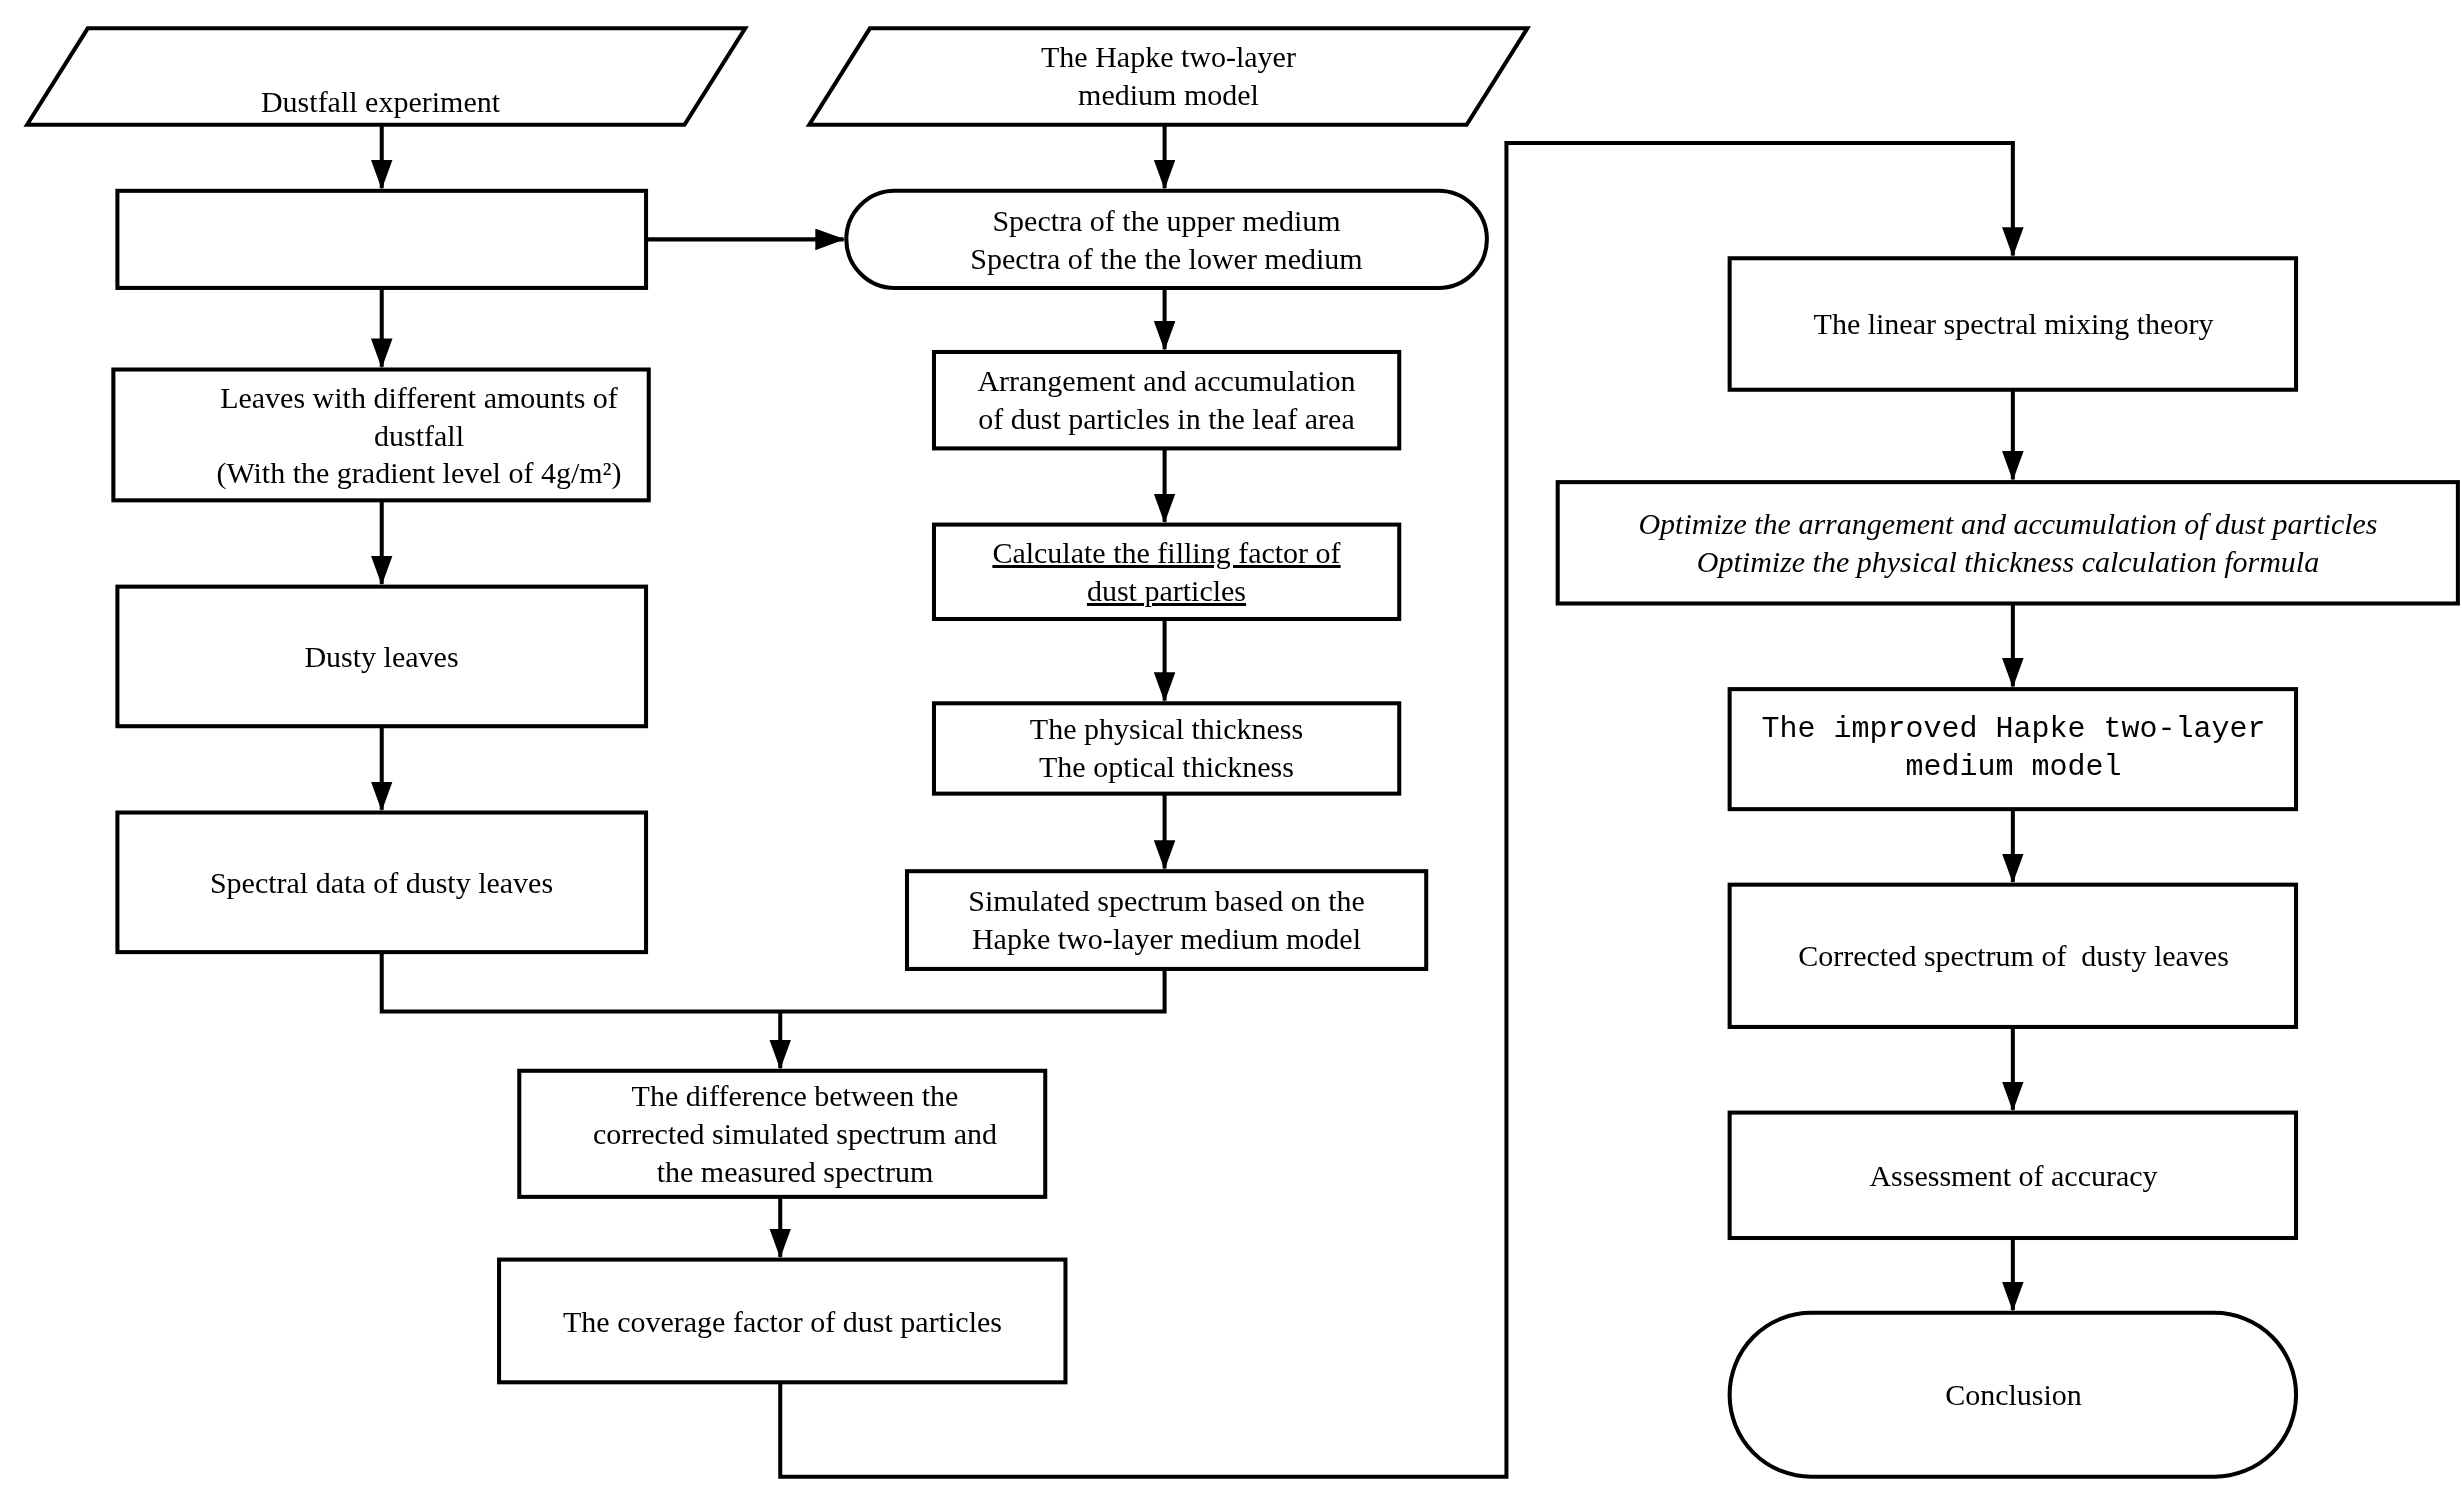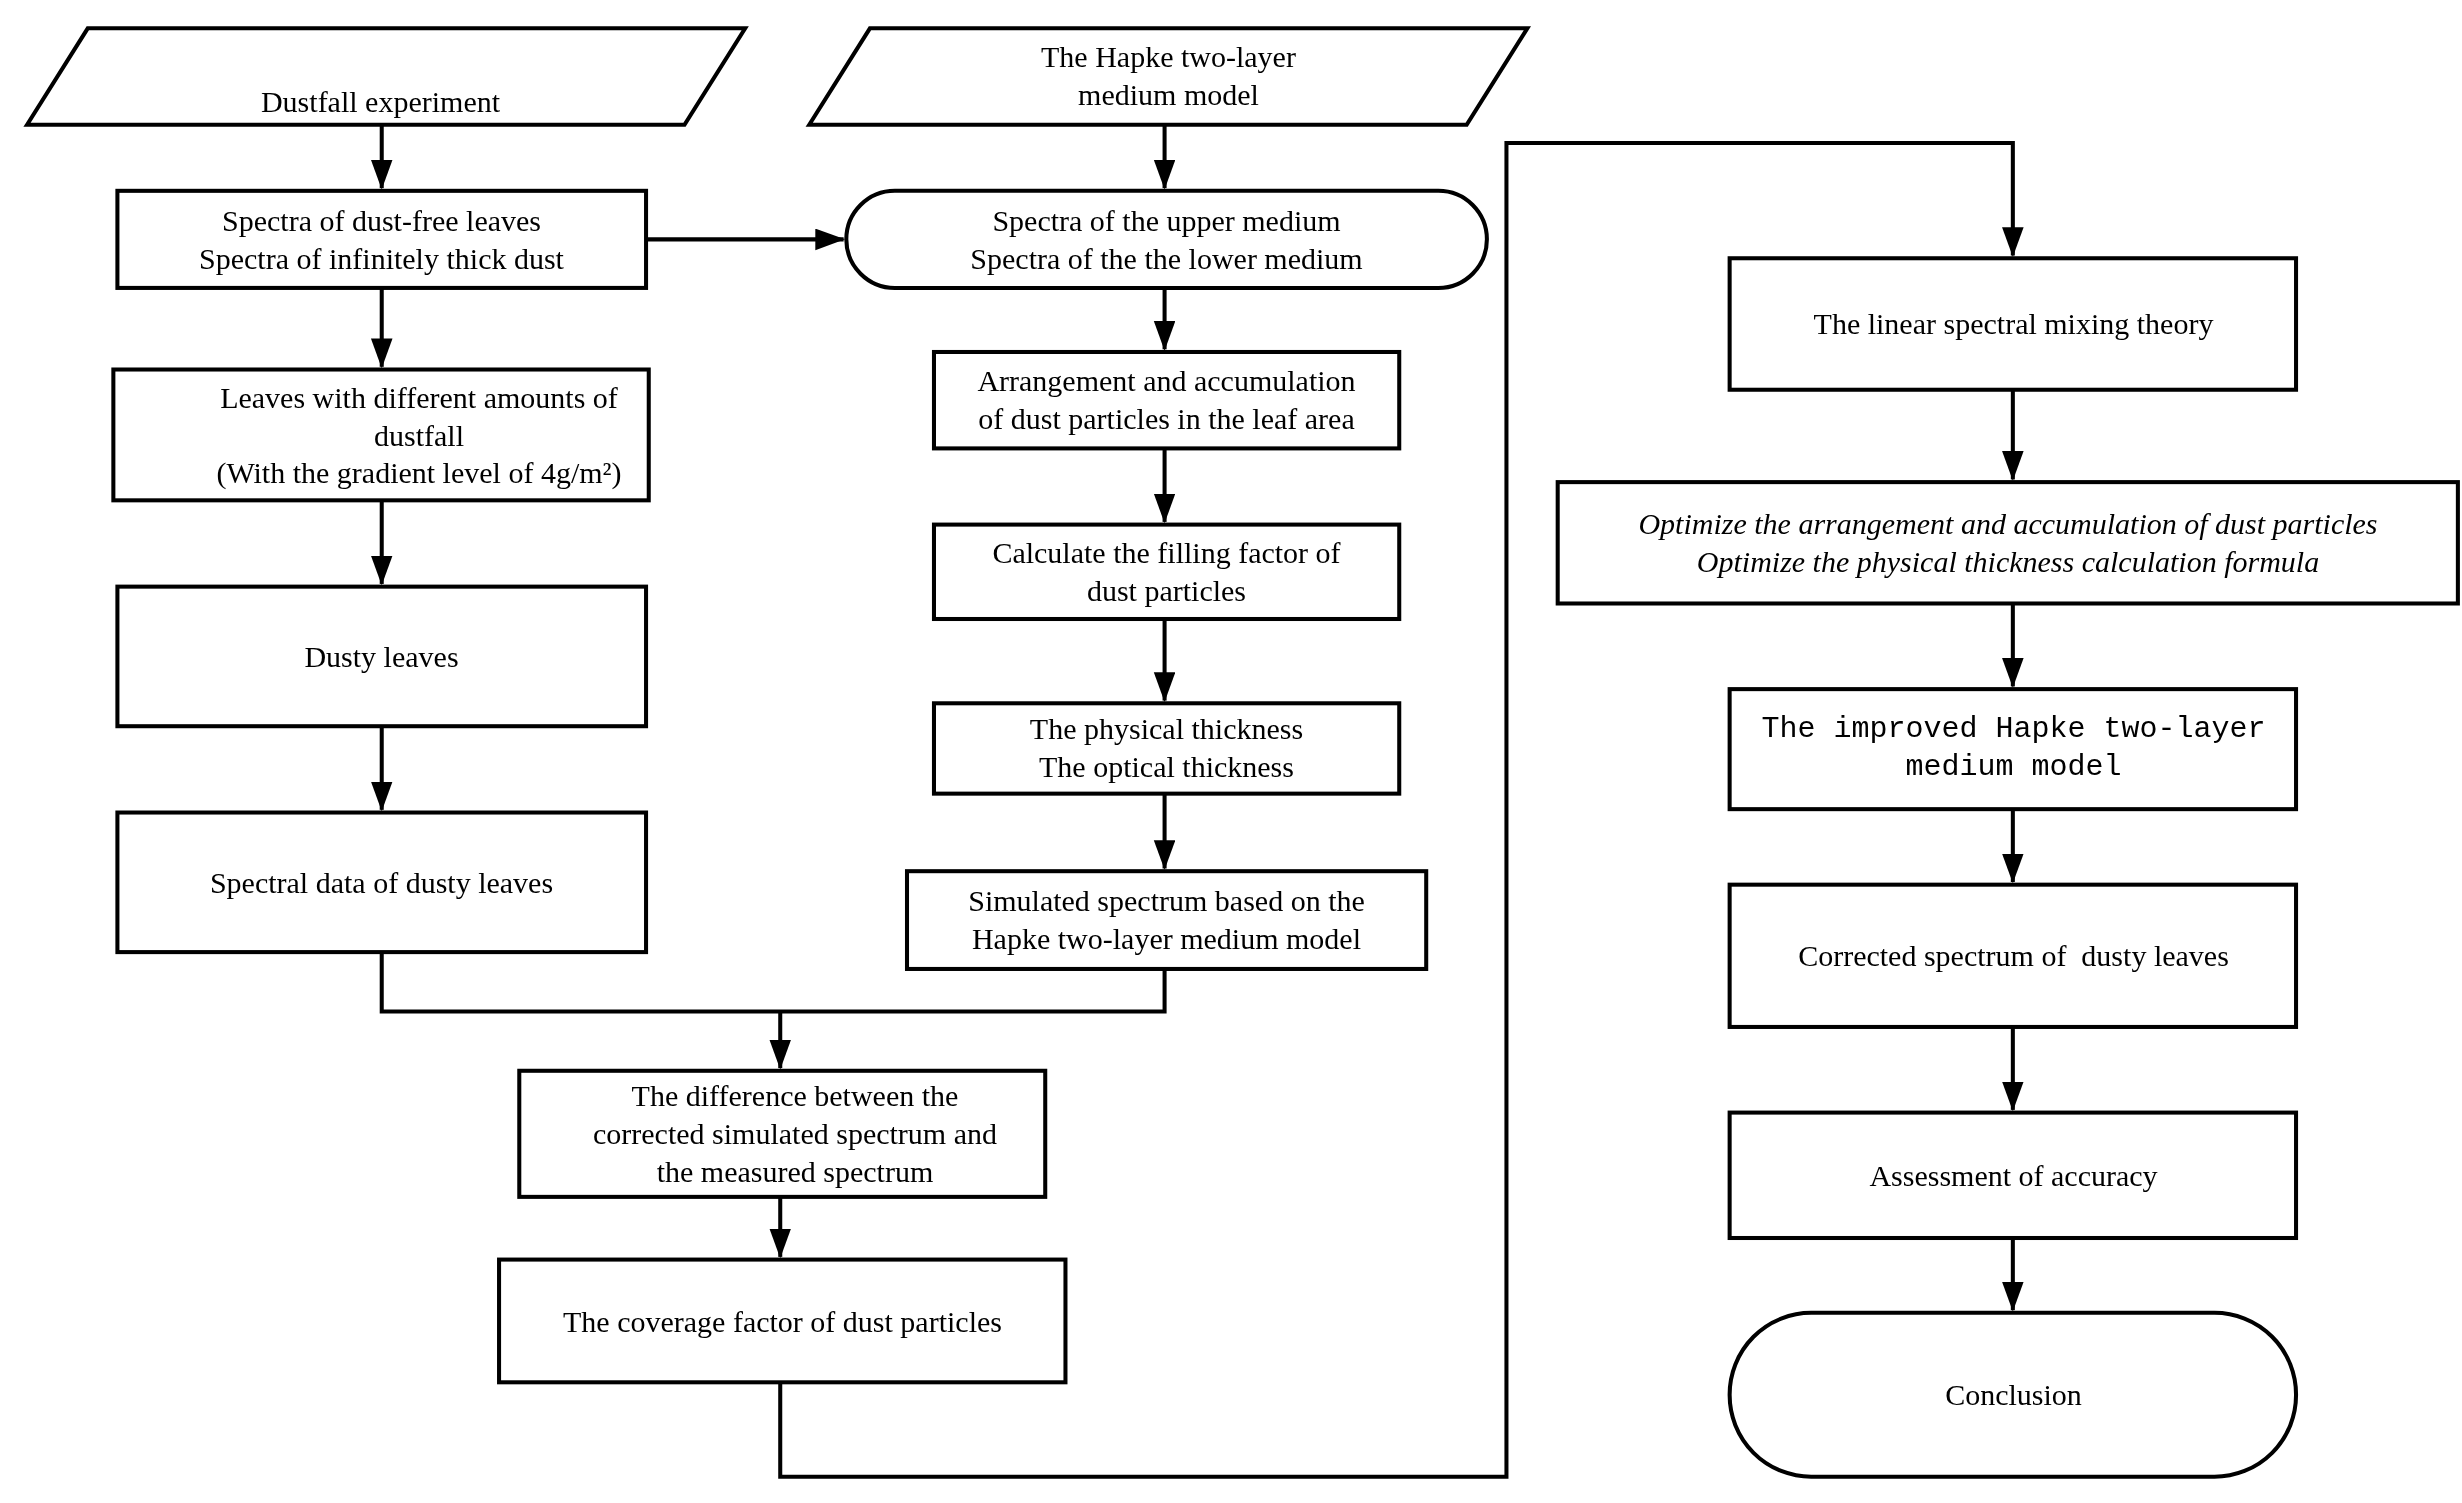--- a/index.html
+++ b/index.html
@@ -86,35 +86,33 @@
 
       <path d="M2985,578 V711" marker-end="url(#arrowhead)"></path>
       <path d="M2985,895 V1018" marker-end="url(#arrowhead)"></path>
       <path d="M2985,1200 V1308" marker-end="url(#arrowhead)"></path>
       <path d="M2985,1523 V1646" marker-end="url(#arrowhead)"></path>
       <path d="M2985,1836 V1943" marker-end="url(#arrowhead)"></path>
     </g>
   </svg>
 
   <div class="node" style="left:82px;  top:28px;   width:597px; height:96px;margin-top:26px;">Dustfall experiment</div>
-  <div class="node" style="left:117px;  top:191px;  width:529px; height:97px;">Spectra of dust-free leaves
-Spectra of infinitely thick dust</div>
   <div class="node" style="left:113px;  top:370px;  width:612px; height:131px;">Leaves with different amounts of
 dustfall
 (With the gradient level of 4g/m²)</div>
   <div class="node" style="left:117px;  top:587px;  width:529px; height:140px;">Dusty leaves</div>
   <div class="node" style="left:117px;  top:813px; width:529px; height:140px;">Spectral data of dusty leaves</div>
 
   <div class="node" style="left:870px; top:28px;   width:597px; height:96px;">The Hapke two-layer
 medium model</div>
   <div class="node" style="left:846px; top:191px;  width:641px; height:97px;">Spectra of the upper medium
 Spectra of the the lower medium</div>
   <div class="node" style="left:934px; top:352px;  width:465px; height:96px;">Arrangement and accumulation
 of dust particles in the leaf area</div>
-  <div class="node" style="left:934px; top:525px;  width:465px; height:94px;">Calculate the filling factor of
+  <div class="node" style="left:934px; top:525px;  width:465px; height:94px;text-decoration:underline;">Calculate the filling factor of
 dust particles</div>
   <div class="node" style="left:934px; top:703px; width:465px; height:90px;">The physical thickness
 The optical thickness</div>
   <div class="node" style="left:907px; top:871px; width:519px; height:98px;">Simulated spectrum based on the
 Hapke two-layer medium model</div>
   <div class="node" style="left:519px;  top:1071px; width:526px; height:126px;padding-left:13px;">The difference between the
 corrected simulated spectrum and
 the measured spectrum</div>
   <div class="node" style="left:499px;  top:1260px; width:567px; height:123px;">The coverage factor of dust particles</div>
 

